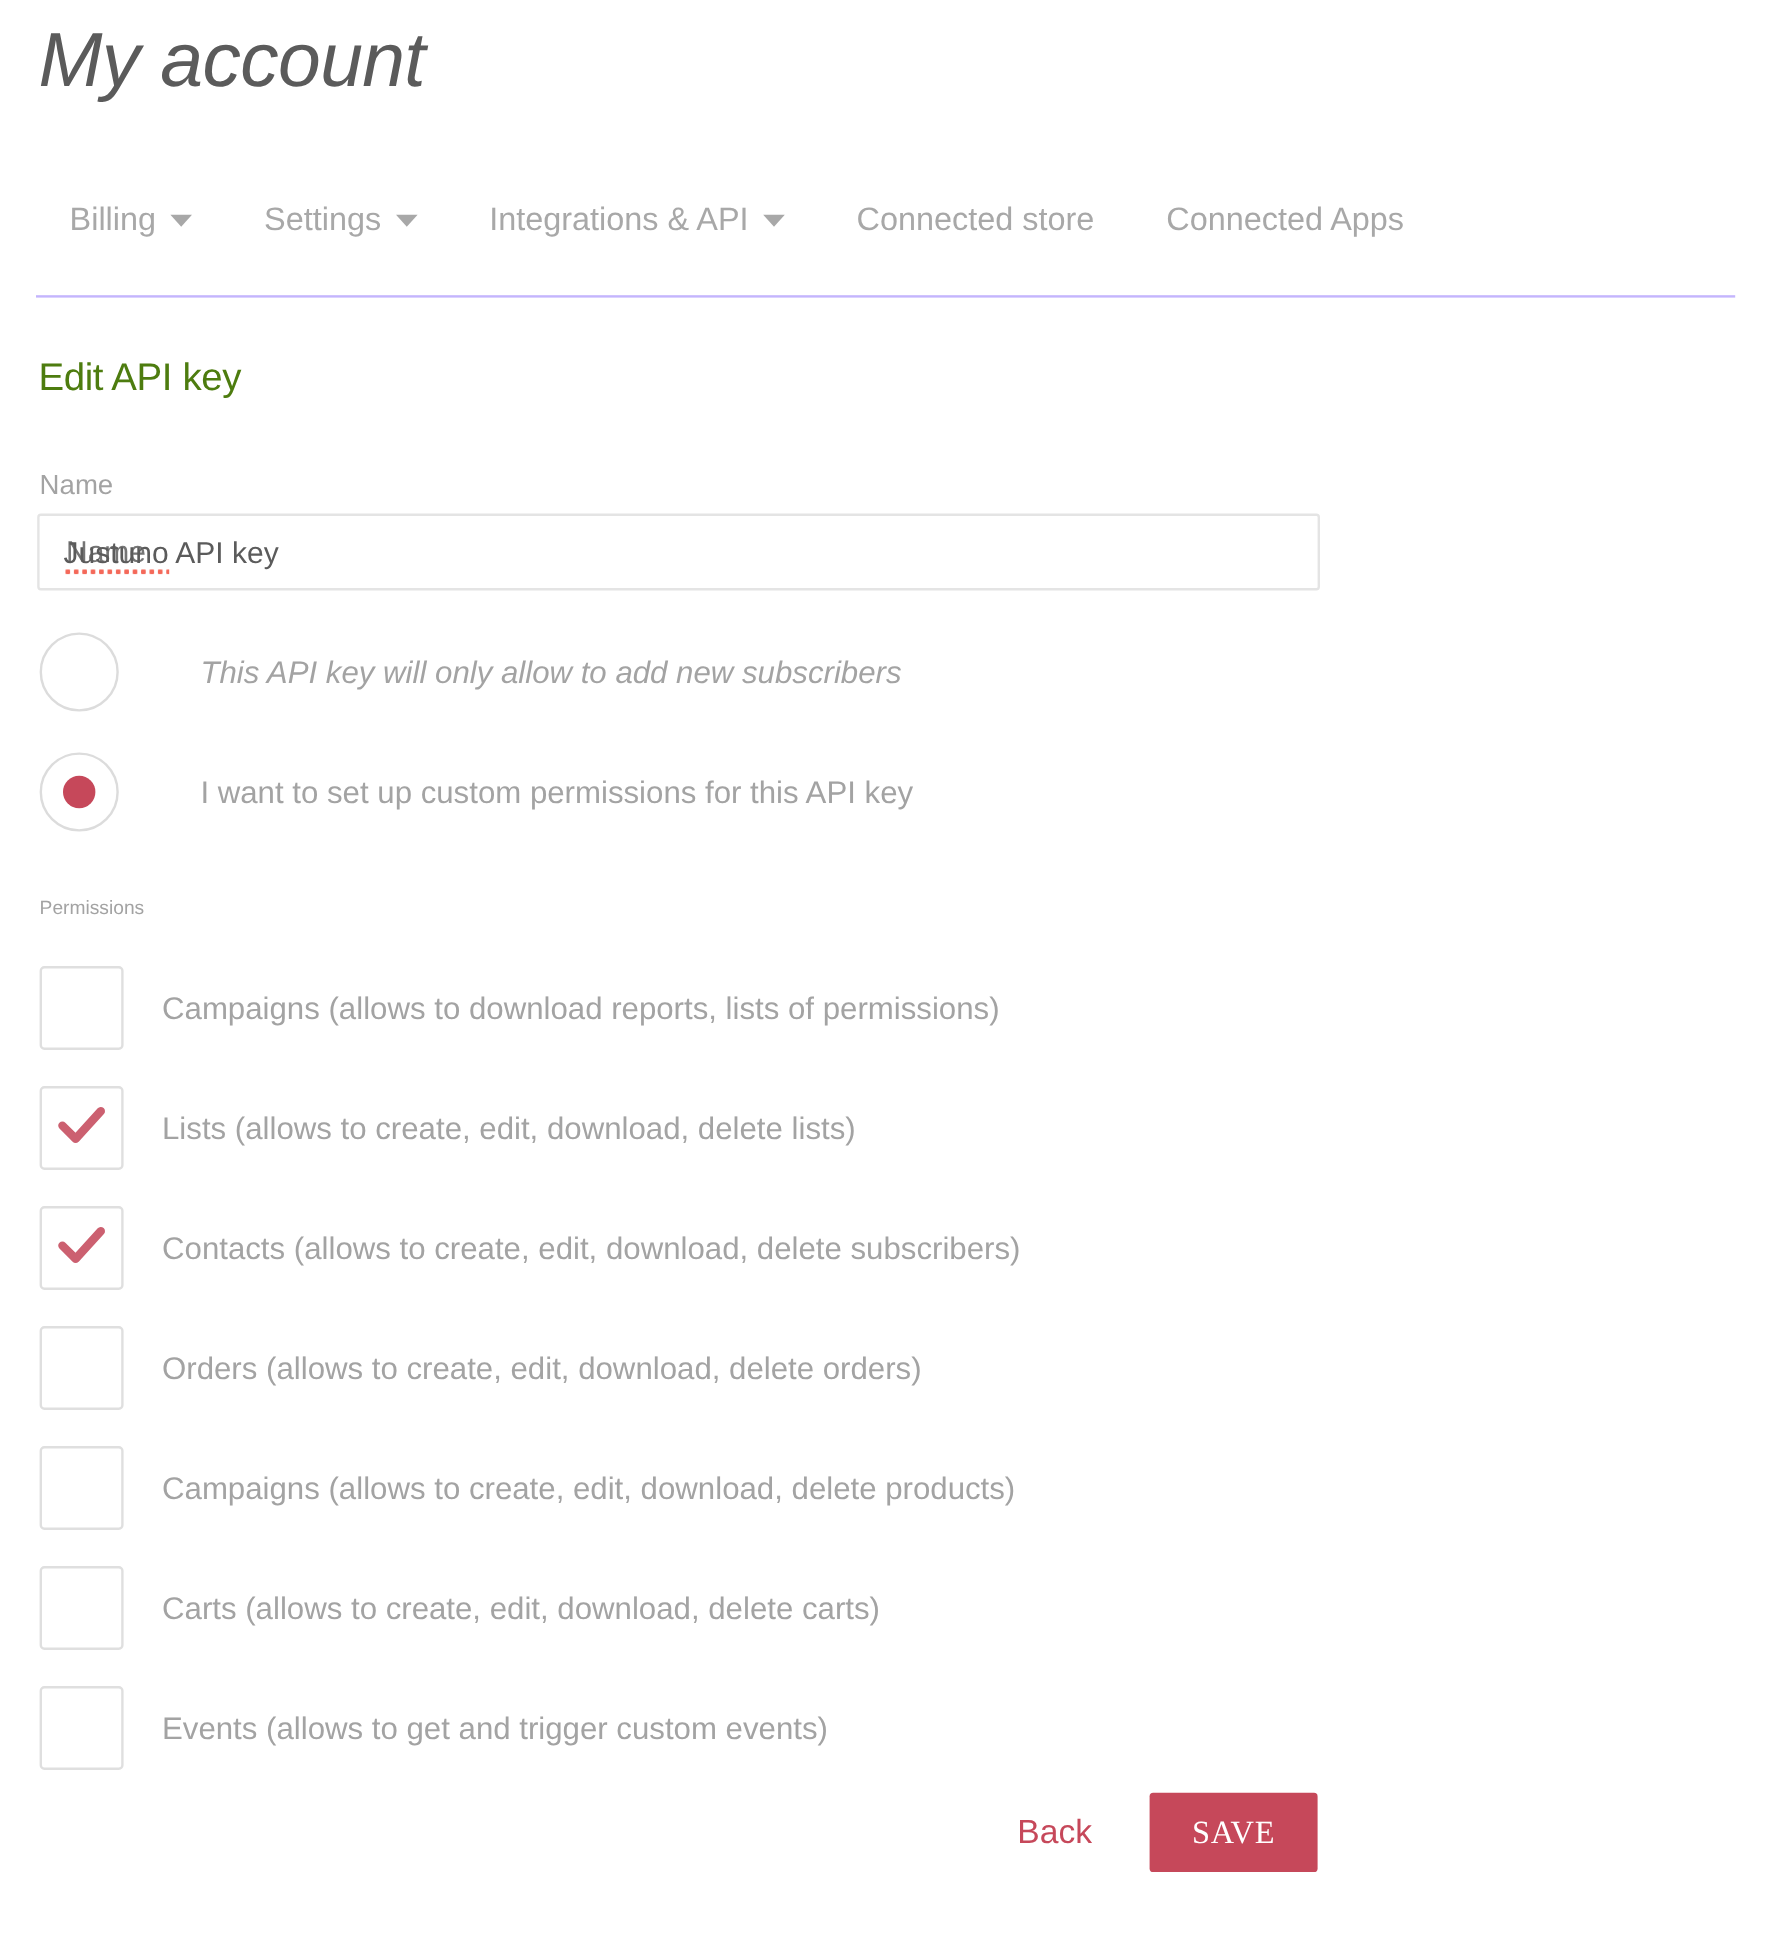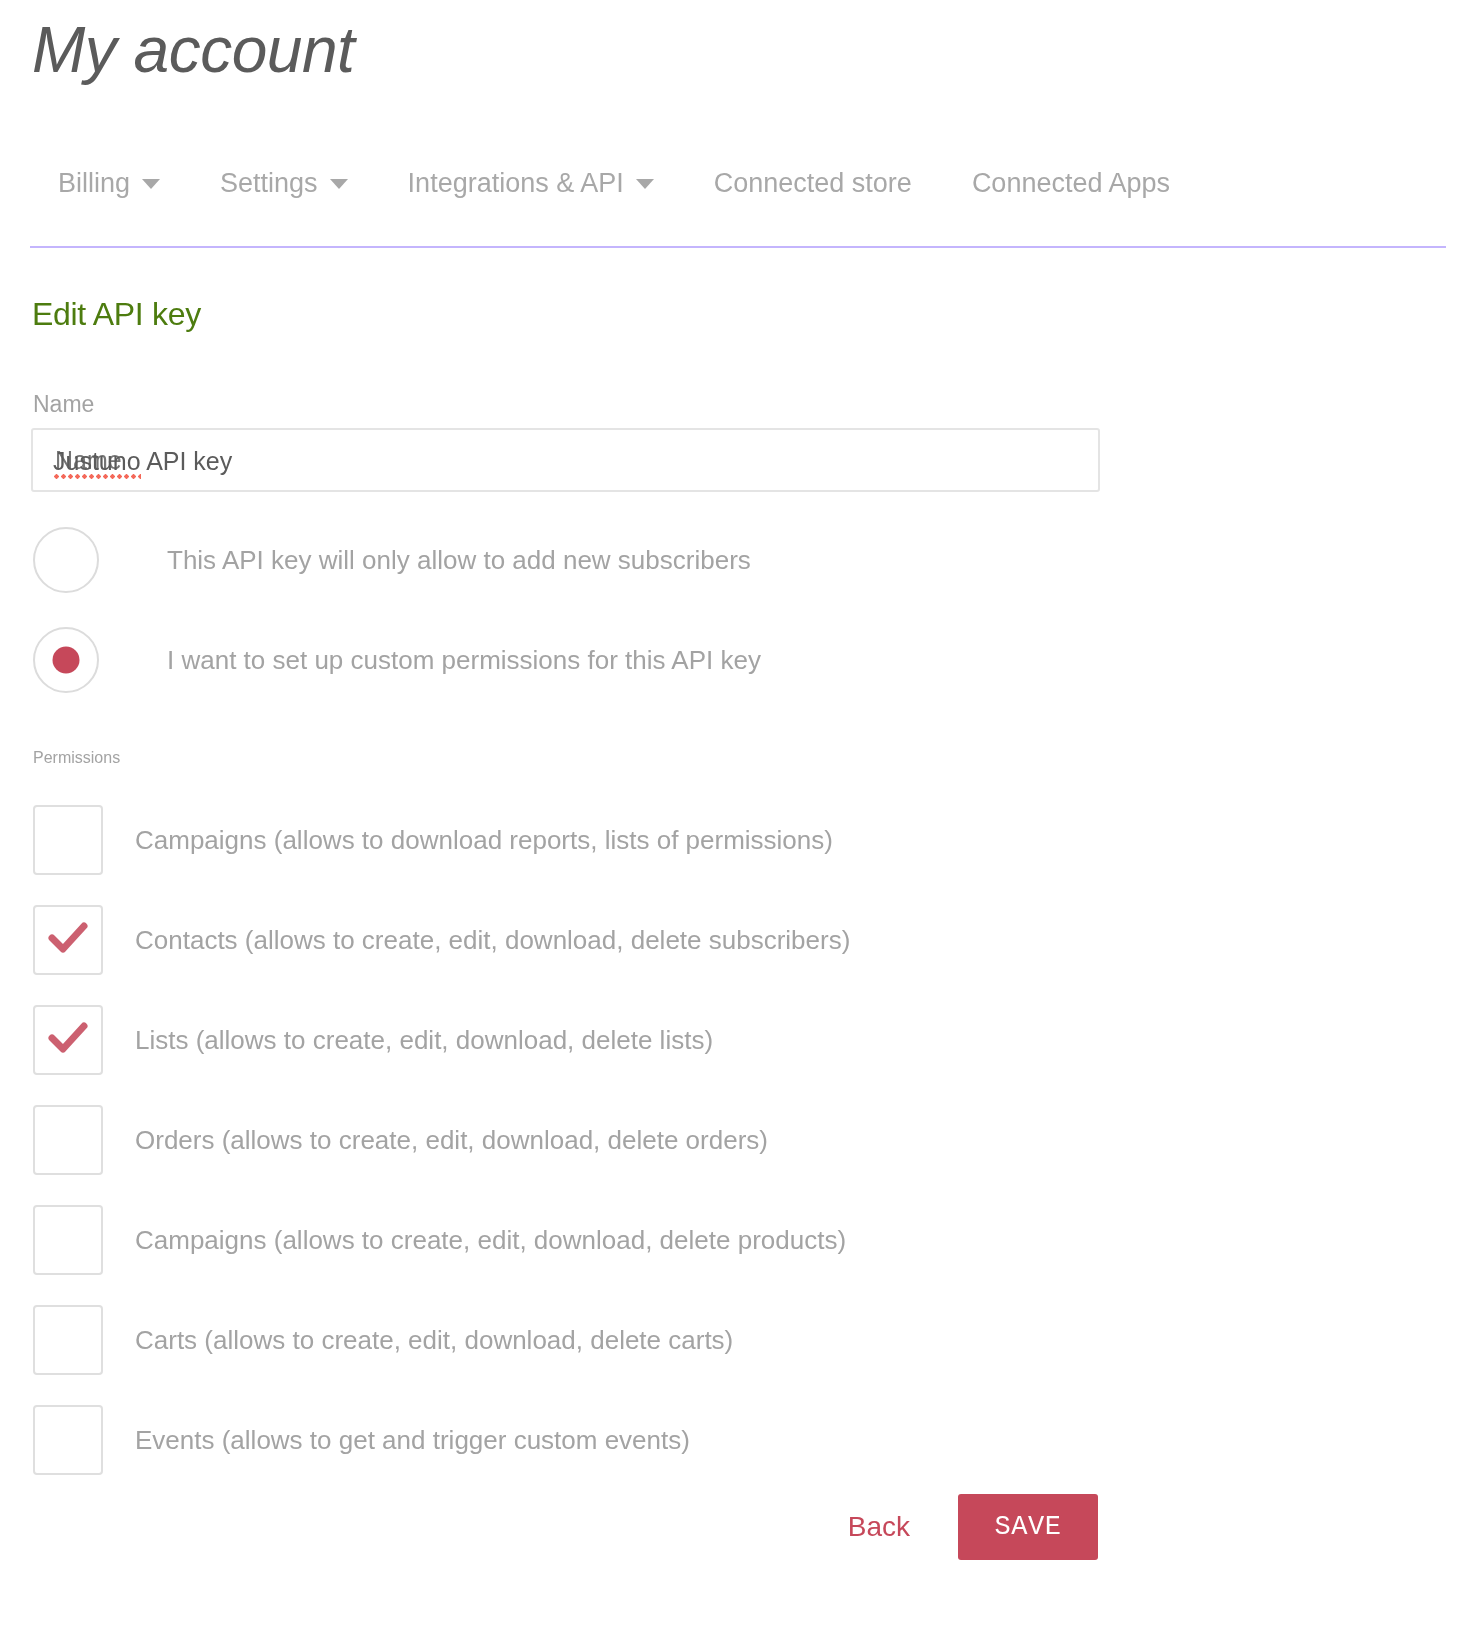--- a/index.html
+++ b/index.html
@@ -220,21 +220,21 @@
     color: #c6485a;
     margin-right: 48px;
     text-decoration: none;
     cursor: pointer;
   }
   .save-btn {
     background: #c6485a;
     color: #ffffff;
     border: none;
     border-radius: 3px;
-    font-family: Liberation Mono, monospace;
+    font-family: Liberation Serif, serif;
     font-size: 27px;
     letter-spacing: 0.6px;
     width: 140px;
     height: 66px;
     cursor: pointer;
   }
 </style>
 </head>
 <body>
 
@@ -264,60 +264,60 @@
   </div>
 
   <div class="section-title">Edit API key</div>
 
   <div class="field-label">Name</div>
   <input class="name-input" type="text" value="" placeholder="Name" style="">
   <div class="name-input-overlay">
     <span class="misspelled">Justuno</span><span> API key</span>
   </div>
 
-  <div class="radio-row" style="top:527px;">
+  <div class="radio-row" style="top:527px;font-style:italic;">
     <span class="radio"></span>
     <span class="radio-label">This API key will only allow to add new subscribers</span>
   </div>
 
   <div class="radio-row" style="top:627px;">
     <span class="radio">
       <span class="dot"></span>
     </span>
     <span class="radio-label">I want to set up custom permissions for this API key</span>
   </div>
 
   <div class="perm-label">Permissions</div>
 
   <div class="perm-list">
 
     <div class="perm-row">
       <span class="checkbox"></span>
       <span class="perm-text">Campaigns (allows to download reports, lists of permissions)</span>
+    </div>
+
+    <div class="perm-row">
+      <span class="checkbox">
+        <svg class="tick" viewBox="0 0 44 44">
+          <path d="M6 23 L17 34 L38 11" fill="none" stroke="#cc6070" stroke-width="7" stroke-linecap="round" stroke-linejoin="round"></path>
+        </svg>
+      </span>
+      <span class="perm-text">Lists (allows to create, edit, download, delete lists)</span>
     </div>
 
     <div class="perm-row">
       <span class="checkbox">
         <svg class="tick" viewBox="0 0 44 44">
           <path d="M6 23 L17 34 L38 11" fill="none" stroke="#cc6070" stroke-width="7" stroke-linecap="round" stroke-linejoin="round"></path>
         </svg>
       </span>
       <span class="perm-text">Contacts (allows to create, edit, download, delete subscribers)</span>
     </div>
 
     <div class="perm-row">
-      <span class="checkbox">
-        <svg class="tick" viewBox="0 0 44 44">
-          <path d="M6 23 L17 34 L38 11" fill="none" stroke="#cc6070" stroke-width="7" stroke-linecap="round" stroke-linejoin="round"></path>
-        </svg>
-      </span>
-      <span class="perm-text">Lists (allows to create, edit, download, delete lists)</span>
-    </div>
-
-    <div class="perm-row">
       <span class="checkbox"></span>
       <span class="perm-text">Orders (allows to create, edit, download, delete orders)</span>
     </div>
 
     <div class="perm-row">
       <span class="checkbox"></span>
       <span class="perm-text">Campaigns (allows to create, edit, download, delete products)</span>
     </div>
 
     <div class="perm-row">

